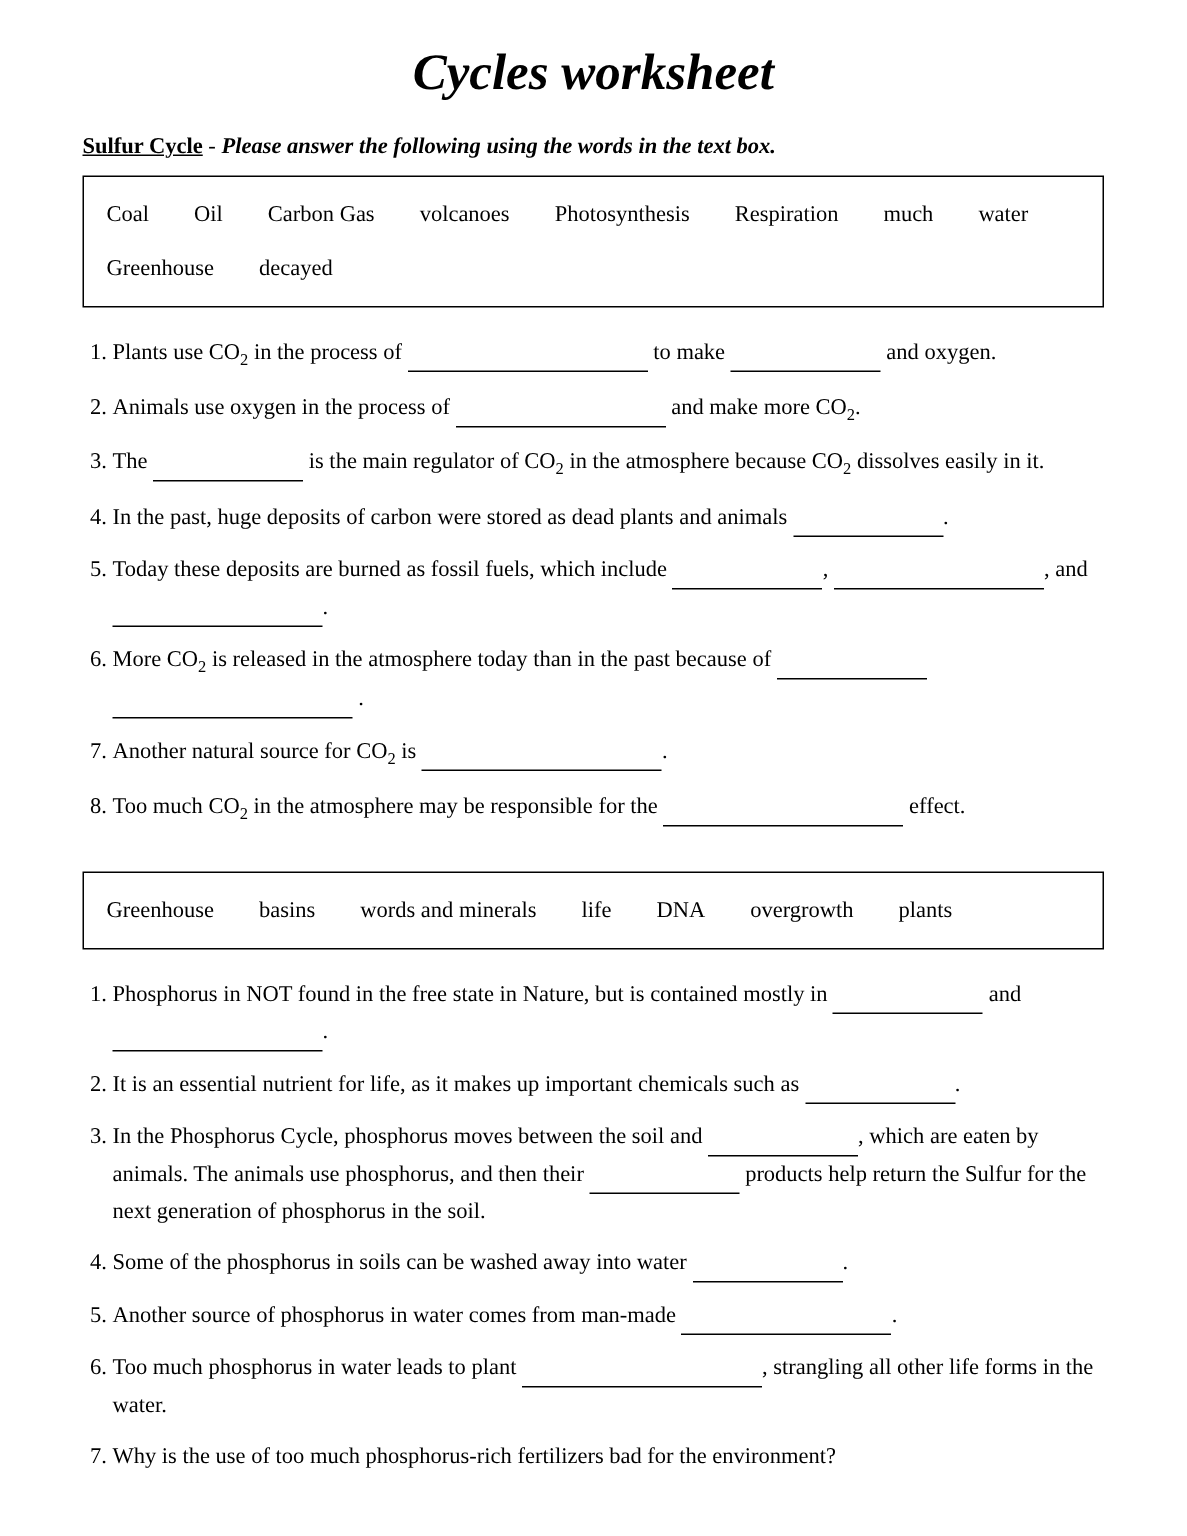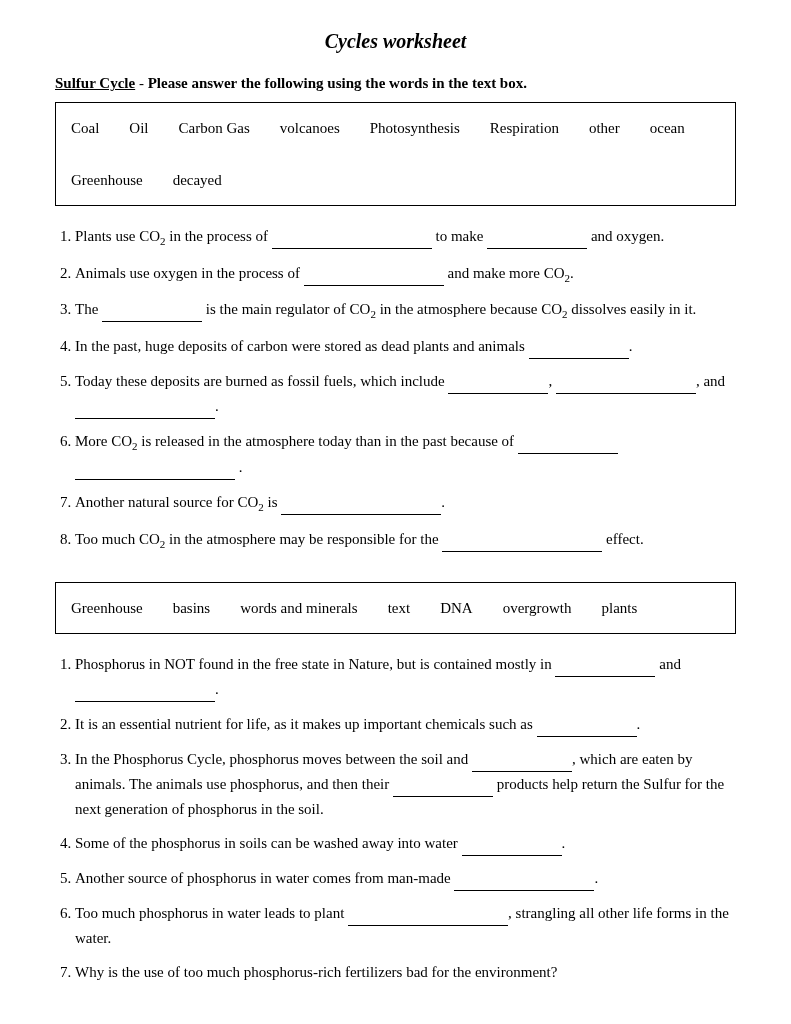--- a/index.html
+++ b/index.html
@@ -13,47 +13,48 @@
       font-size: 15px;
       background: #fff;
       color: #000;
       width: 791px;
       min-height: 1024px;
       padding: 30px 55px;
     }
 
     h1 {
       text-align: center;
-      font-size: 20px;
+      font-size: 34px;
       font-style: italic;
       font-weight: bold;
       margin-bottom: 22px;
     }
 
     .section-title {
       font-size: 15px;
       margin-bottom: 10px;
     }
 
     .section-title .section-name {
       font-weight: bold;
       text-decoration: underline;
     }
 
     .section-title .instructions {
+      font-style: italic;
       font-weight: bold;
     }
 
     .word-box {
       border: 1px solid #000;
       padding: 10px 15px;
       margin-bottom: 18px;
       display: flex;
       flex-wrap: wrap;
-      gap: 22px 30px;
+      gap: 6px 30px;
       line-height: 2;
     }
 
     .word-box span {
       font-size: 15px;
     }
 
     ol {
       margin-left: 20px;
       margin-bottom: 18px;
@@ -106,22 +107,22 @@
     <span class="instructions">Please answer the following using the words in the text box.</span>
   </p>
 
   <div class="word-box">
     <span>Coal</span>
     <span>Oil</span>
     <span>Carbon Gas</span>
     <span>volcanoes</span>
     <span>Photosynthesis</span>
     <span>Respiration</span>
-    <span>other</span>
-    <span>ocean</span>
+    <span>much</span>
+    <span>water</span>
     <span>Greenhouse</span>
     <span>decayed</span>
   </div>
 
   <ol>
     <li>
       Plants use CO<sub>2</sub> in the process of <span class="blank blank-xlong">&nbsp;</span> to make <span class="blank blank-medium">&nbsp;</span> and oxygen.
     </li>
     <li>
       Animals use oxygen in the process of <span class="blank blank-long">&nbsp;</span> and make more CO<sub>2</sub>.
@@ -147,21 +148,21 @@
     </li>
   </ol>
 </div>
 
 <div class="phosphorus-section">
 
   <div class="word-box">
     <span>Greenhouse</span>
     <span>basins</span>
     <span>words and minerals</span>
-    <span>text</span>
+    <span>life</span>
     <span>DNA</span>
     <span>overgrowth</span>
     <span>plants</span>
   </div>
 
   <ol>
     <li>
       Phosphorus in NOT found in the free state in Nature, but is contained mostly in <span class="blank blank-medium">&nbsp;</span> and <span class="blank blank-long">&nbsp;</span>.
     </li>
     <li>

